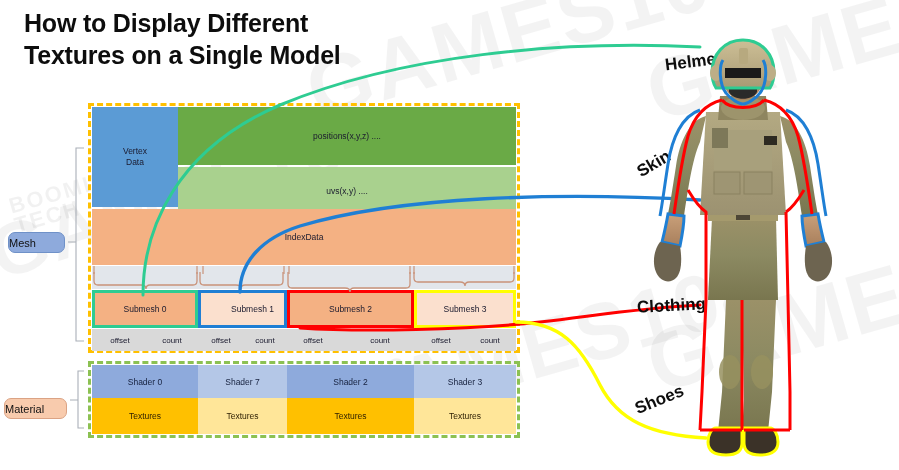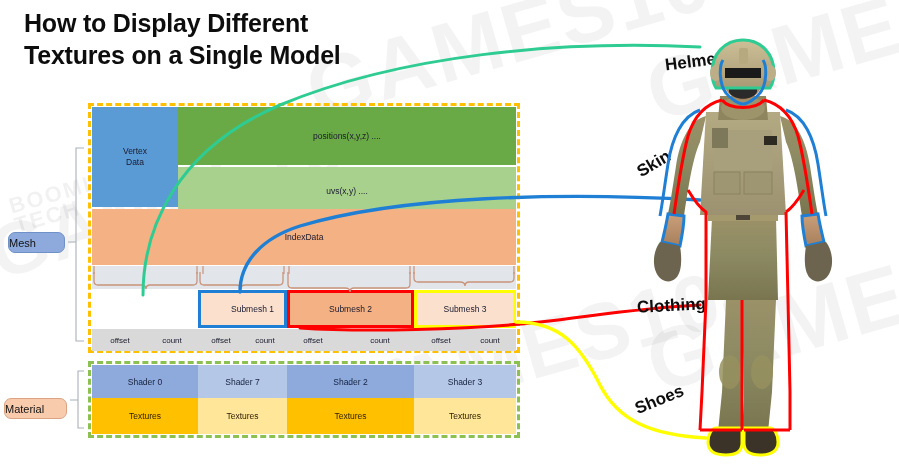--- a/index.html
+++ b/index.html
@@ -94,20 +94,23 @@
 
   <div id="matBox"></div>
 
   <div class="cell vdata" style="left:92px;top:107px;width:86px;height:100px;white-space:pre">Vertex
 Data</div>
   <div class="cell pos" style="left:178px;top:107px;width:338px;height:58px;">positions(x,y,z)  ....</div>
   <div class="cell uvs" style="left:178px;top:167px;width:338px;height:48px;">uvs(x,y)  ....</div>
   <div class="cell idx" style="left:92px;top:209px;width:424px;height:56px;">IndexData</div>
   <div class="cell band" style="left:92px;top:266px;width:424px;height:23px;"></div>
 
+  <div class="sm" style="left:92px;top:290px;width:106px;height:38px;background:#F4B183;border:3px solid #2ECC92;">
+    <span>Submesh 0</span>
+  </div>
   <div class="sm" style="left:198px;top:290px;width:89px;height:38px;background:#FBE0CE;border:3px solid #1F7FD4;padding-left:20px;">
     <span>Submesh 1</span>
   </div>
   <div class="sm" style="left:287px;top:290px;width:127px;height:38px;background:#F4B183;border:3px solid #FF0000;">
     <span>Submesh 2</span>
   </div>
   <div class="sm" style="left:414px;top:290px;width:102px;height:38px;background:#FBE0CE;border:3px solid #FFFF00;">
     <span>Submesh 3</span>
   </div>
 

